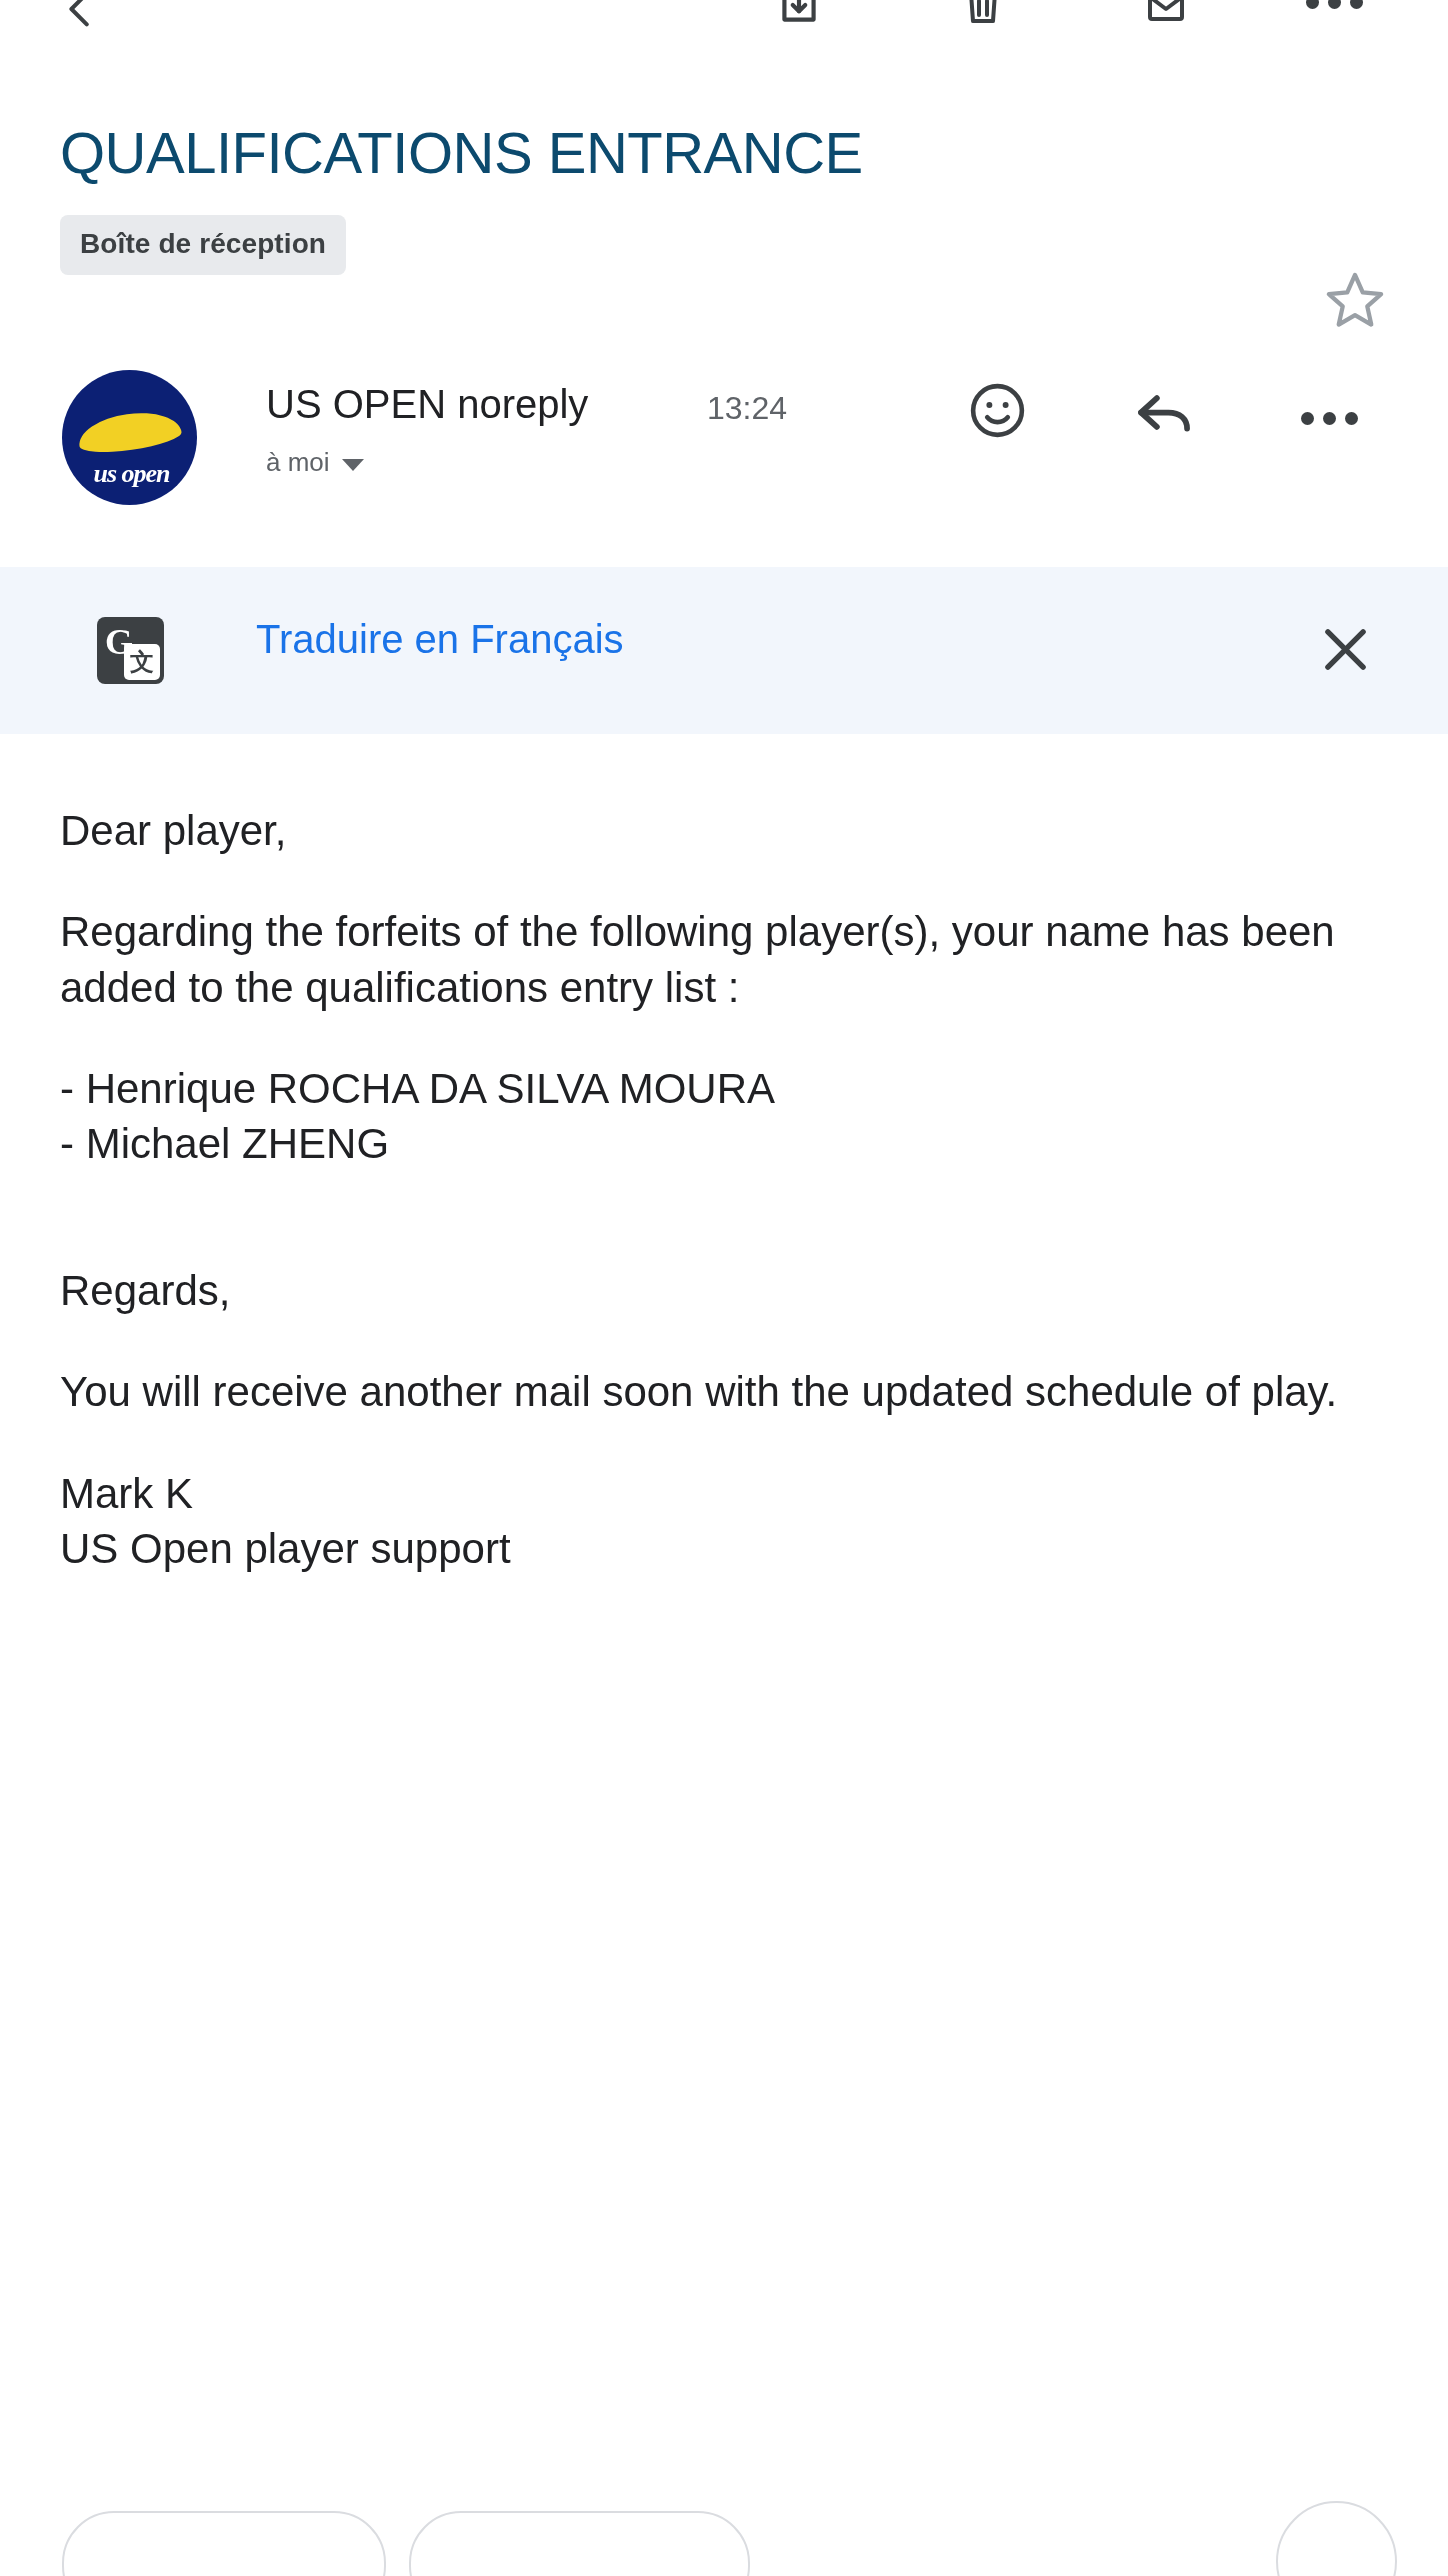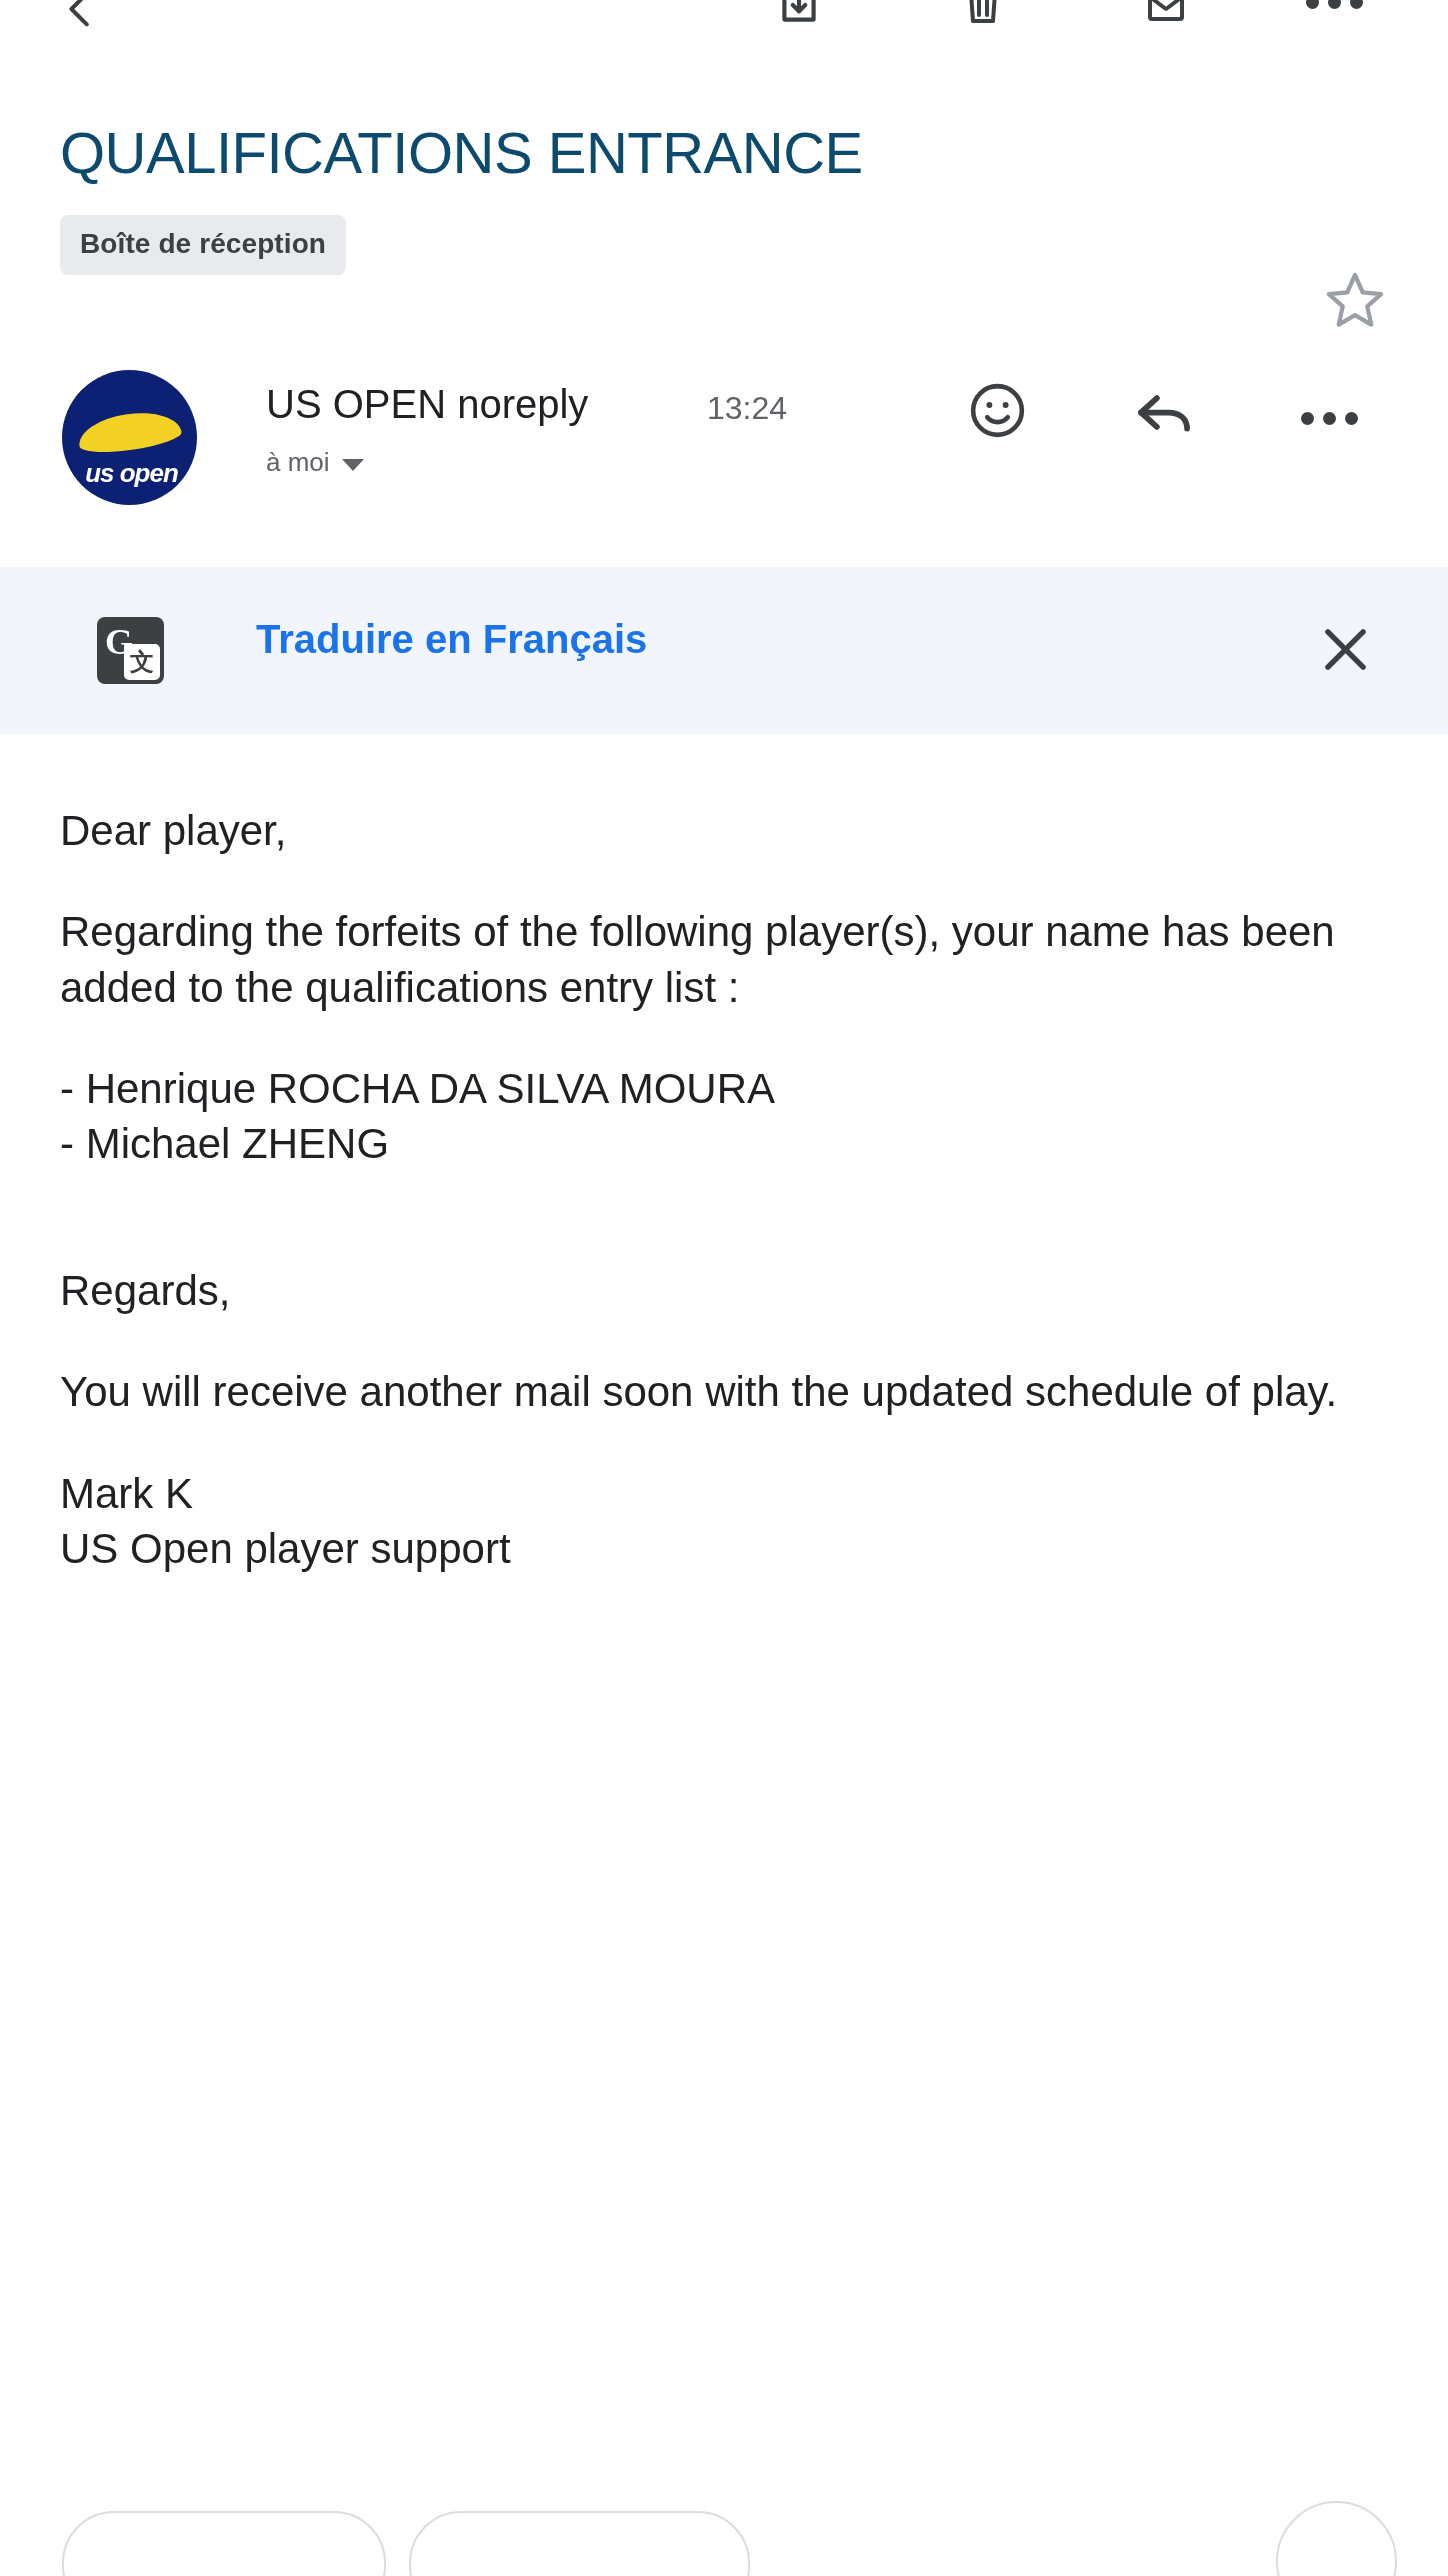--- a/index.html
+++ b/index.html
@@ -113,20 +113,21 @@
     left: 10px;
     bottom: 16px;
     width: 119px;
     text-align: center;
     color: #ffffff;
     font-size: 26px;
     font-style: italic;
     font-weight: 700;
     letter-spacing: -1px;
     white-space: nowrap;
+    font-family: Liberation Serif, serif;
   }
   .sender-name {
     position: absolute;
     left: 266px;
     top: 12px;
     font-size: 40px;
     color: #202124;
   }
   .sender-time {
     position: absolute;
@@ -195,21 +196,21 @@
     line-height: 36px;
     text-align: center;
     font-weight: 700;
   }
   .translate-text {
     position: absolute;
     left: 256px;
     top: 50px;
     font-size: 40px;
     color: #1a73e8;
-    font-weight: 700;
+    font-weight: 400;
   }
   .translate-close {
     position: absolute;
     right: 71px;
     top: 50px;
     width: 65px;
     height: 65px;
   }
 
   

